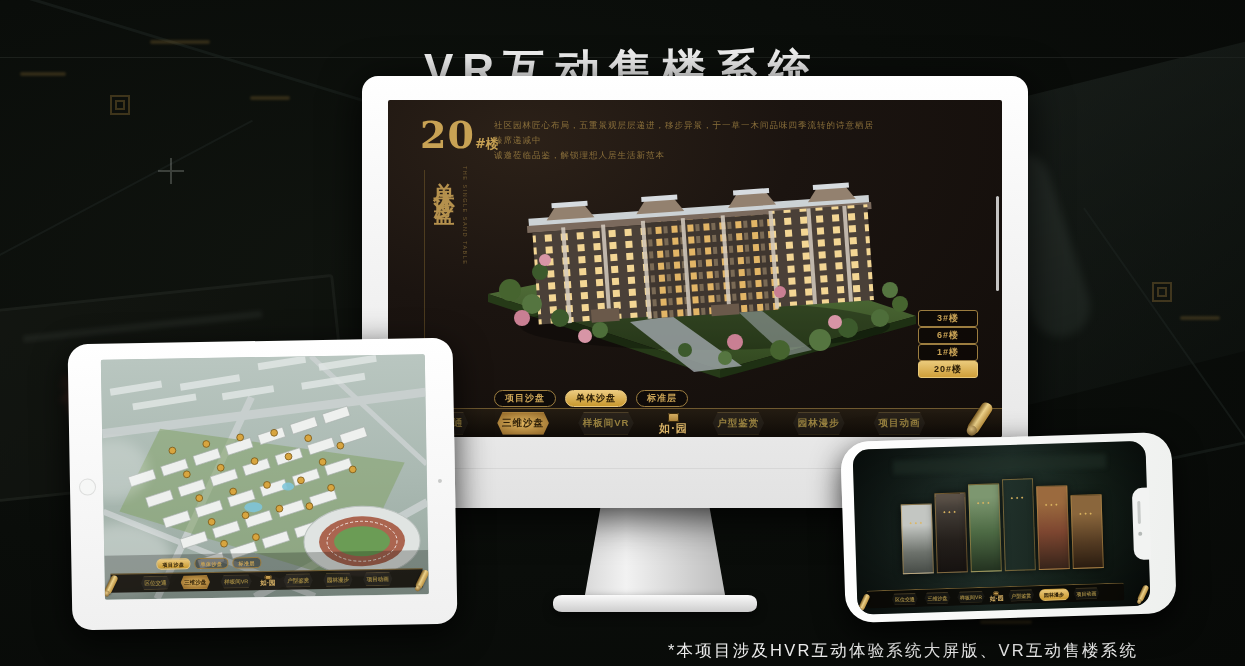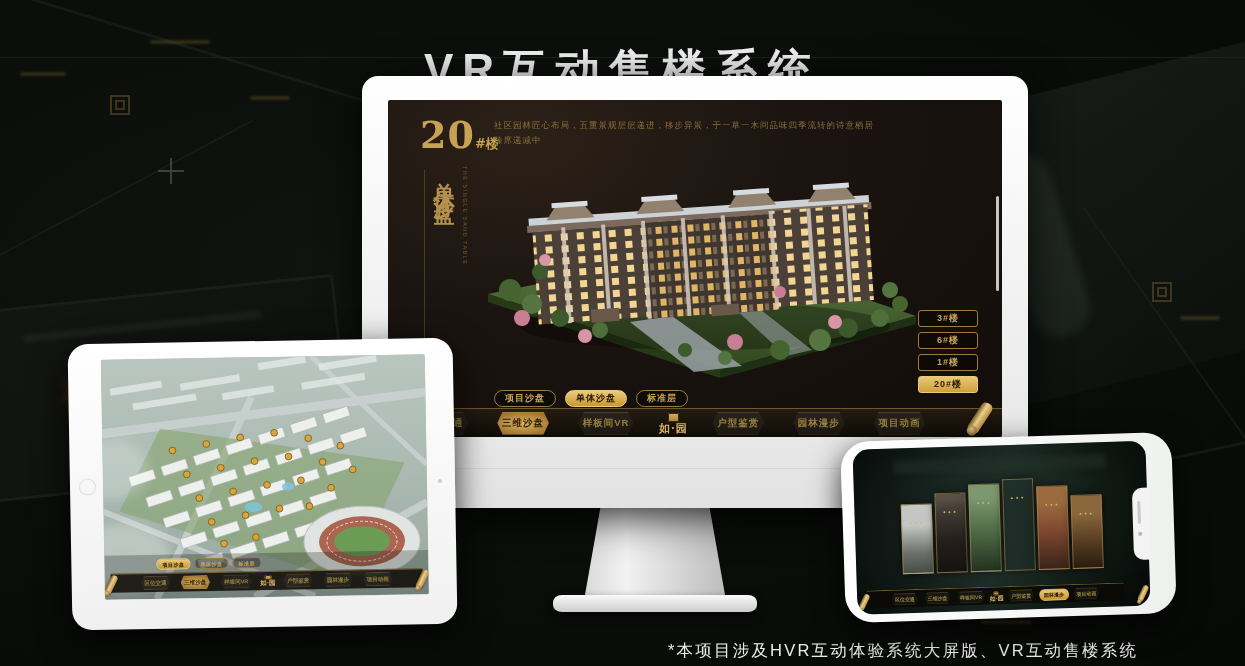--- a/index.html
+++ b/index.html
@@ -69,21 +69,21 @@
   .b-no .num{font-size:38px;font-weight:bold;letter-spacing:1px;}
   .b-no .suf{font-size:13px;font-weight:bold;}
   .v-col{position:absolute;left:42px;top:66px;display:flex;gap:4px;}
   .v-cn{writing-mode:vertical-rl;font-family:"DejaVu Serif",serif;font-size:21px;font-weight:bold;
     color:#b5914d;letter-spacing:7px;}
   .v-en{writing-mode:vertical-rl;font-size:5.5px;color:#8a6f3a;letter-spacing:1.5px;opacity:.75;}
   .v-line{position:absolute;left:36px;top:70px;width:1px;height:175px;background:#7a5f2c;opacity:.5;}
   .desc{position:absolute;left:106px;top:18px;width:445px;color:#96793f;font-size:8.5px;
     letter-spacing:1px;line-height:15px;filter:blur(.6px);opacity:.9;}
   .bldg-svg{position:absolute;left:92px;top:74px;width:446px;height:214px;}
-  .floor-col{position:absolute;left:530px;top:210px;display:flex;flex-direction:column;gap:5px;}
+  .floor-col{position:absolute;left:530px;top:210px;display:flex;flex-direction:column;}
   .floor-btn{width:58px;height:15px;display:flex;align-items:center;justify-content:center;
     border:1px solid #9c7d3f;border-radius:3px;background:rgba(10,6,2,.55);color:#c9a356;
     font-size:9px;font-weight:bold;letter-spacing:1px;}
   .floor-btn.active{background:linear-gradient(#e9c878,#cf9f3a);color:#2a1c05;border-color:#e9c878;}
   .m-tabs{position:absolute;left:106px;top:290px;display:flex;gap:9px;}
   .m-tabs .pill{height:15px;padding:0 10px;font-size:9px;letter-spacing:1px;}
   .m-navbar{left:0;right:0;bottom:0;height:28px;padding:0 52px 0 4px;}
   .m-navbar .nav-item{font-size:9.5px;padding:4px 8px;}
   .m-navbar .seal{width:11px;height:9px;margin-bottom:1px;}
   .m-navbar .logo-text{font-size:11px;letter-spacing:1px;}
@@ -172,20 +172,21 @@
       </div>
       <div class="v-line"></div>
       <div class="v-col">
         <span class="v-cn">单体沙盘</span>
         <span class="v-en">THE SINGLE SAND TABLE</span>
       </div>
 
       <div class="desc">
         <div>社区园林匠心布局，五重景观层层递进，移步异景，于一草一木间品味四季流转的诗意栖居</div>
         <div>臻席递减中</div>
+        <div>诚邀莅临品鉴，解锁理想人居生活新范本</div>
       </div>
 
       <svg class="bldg-svg" viewBox="0 0 446 214">
         <defs>
           <linearGradient id="plotG" x1="0" y1="0" x2="0" y2="1">
             <stop offset="0" stop-color="#5a7a40"></stop>
               <stop offset="1" stop-color="#31471f"></stop>
           </linearGradient>
           <pattern id="win" width="16" height="12" patternUnits="userSpaceOnUse">
             <rect width="16" height="12" fill="#4a4038"></rect>

